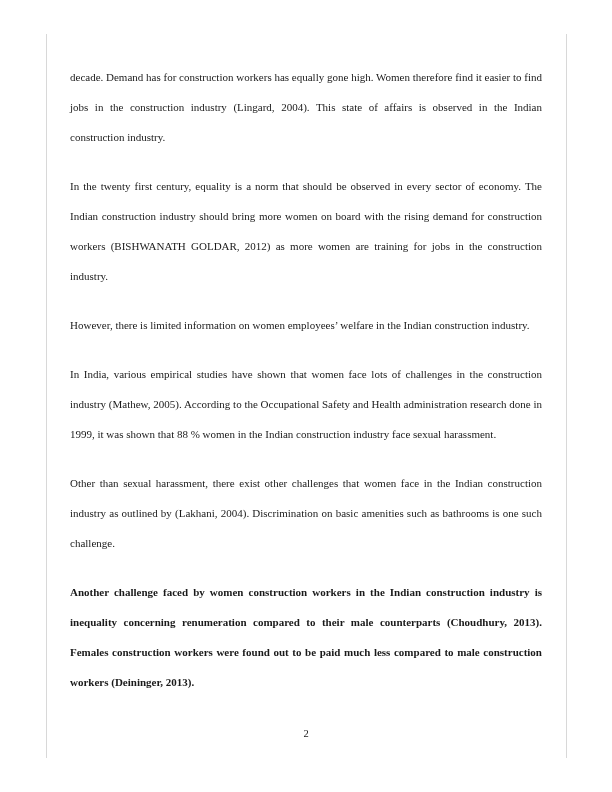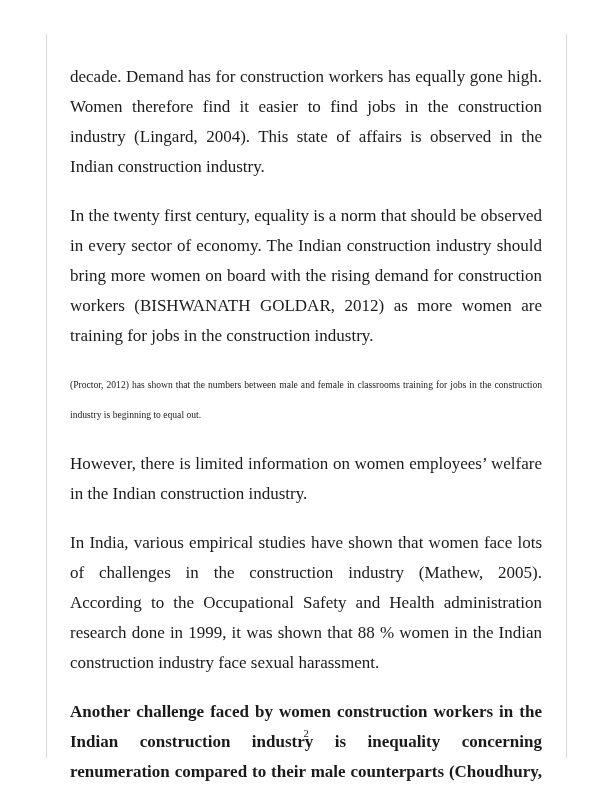--- a/index.html
+++ b/index.html
@@ -40,21 +40,21 @@
     background: #d8d8d8;
   }
   .content {
     position: absolute;
     left: 70px;
     top: 62px;
     width: 472px;
   }
   p.para {
     margin: 0 0 19px 0;
-    font-size: 17px;
+    font-size: 11px;
     line-height: 30px;
     text-align: justify;
     text-justify: inter-word;
     color: #1a1a1a;
   }
   p.para.small {
     font-size: 9.6px;
   }
   p.para:last-of-type {
     margin-bottom: 0;
@@ -75,21 +75,21 @@
 <body>
 
 <div class="page">
 
   <div class="rule-left"></div>
   <div class="rule-right"></div>
 
   <div class="content">
     <p class="para">decade. Demand has for construction workers has equally gone high. Women therefore find it easier to find jobs in the construction industry (Lingard, 2004). This state of affairs is observed in the Indian construction industry.</p>
     <p class="para">In the twenty first century, equality is a norm that should be observed in every sector of economy. The Indian construction industry should bring more women on board with the rising demand for construction workers (BISHWANATH GOLDAR, 2012) as more women are training for jobs in the construction industry.</p>
-    <p class="para small">(Proctor, 2012) has shown that the numbers between male and female in classrooms training for jobs in the construction industry is beginning to equal out.</p>
     <p class="para">However, there is limited information on women employees’ welfare in the Indian construction industry.</p>
     <p class="para">In India, various empirical studies have shown that women face lots of challenges in the construction industry (Mathew, 2005). According to the Occupational Safety and Health administration research done in 1999, it was shown that 88 % women in the Indian construction industry face sexual harassment.</p>
+    <p class="para">Other than sexual harassment, there exist other challenges that women face in the Indian construction industry as outlined by (Lakhani, 2004). Discrimination on basic amenities such as bathrooms is one such challenge.</p>
     <p class="para">Another challenge faced by women construction workers in the Indian construction industry is inequality concerning renumeration compared to their male counterparts (Choudhury, 2013). Females construction workers were found out to be paid much less compared to male construction workers (Deininger, 2013).</p>
   </div>
 
   <div class="page-number">2</div>
 
 </div>
 
 </body></html>

